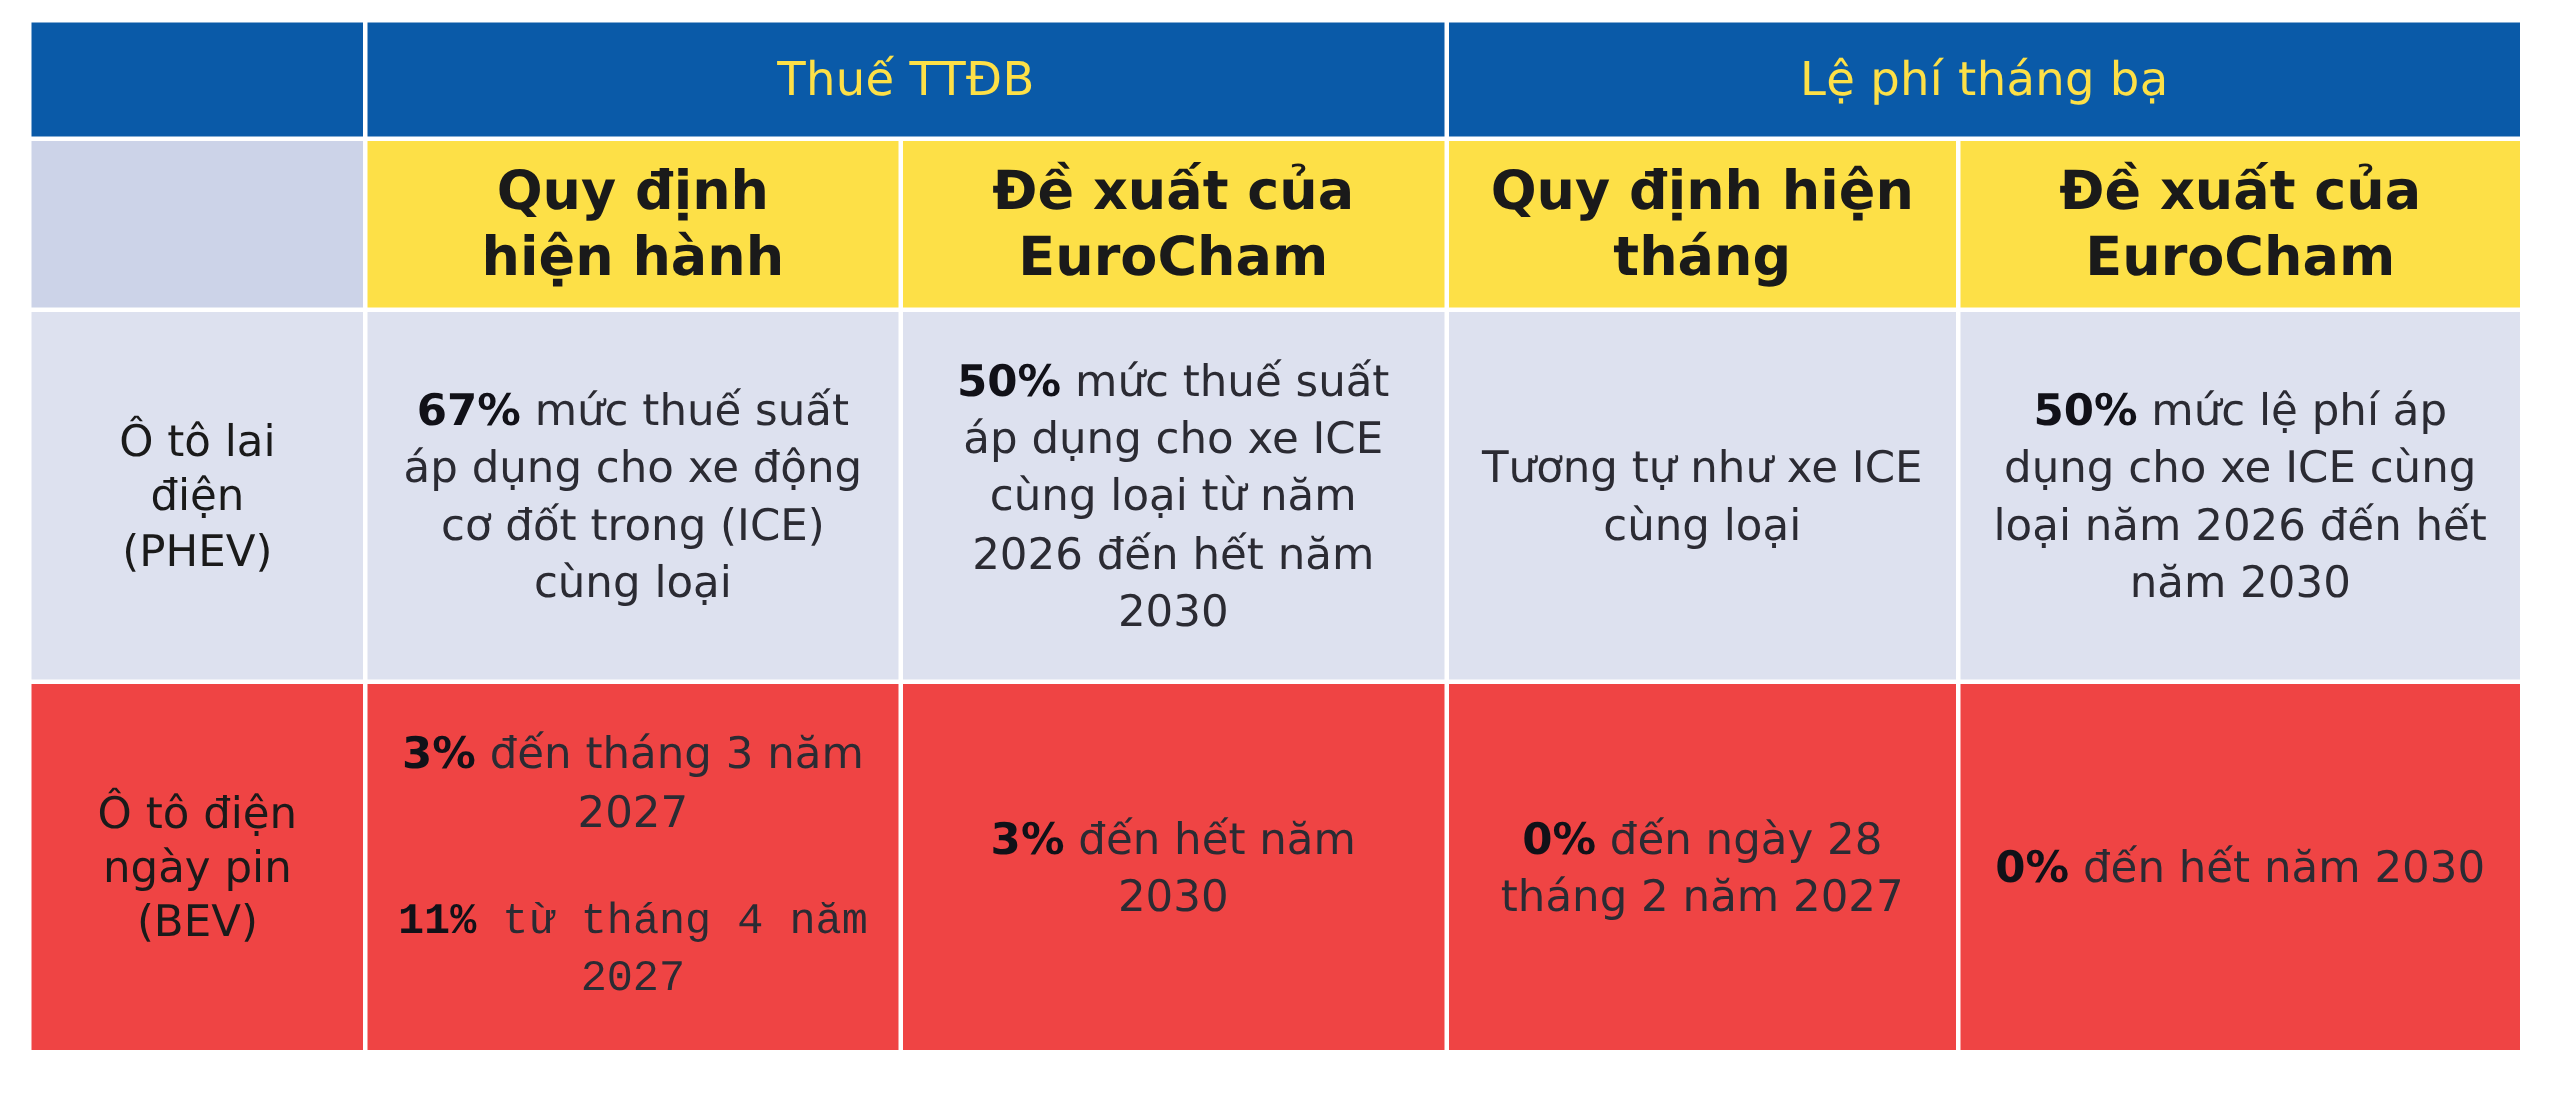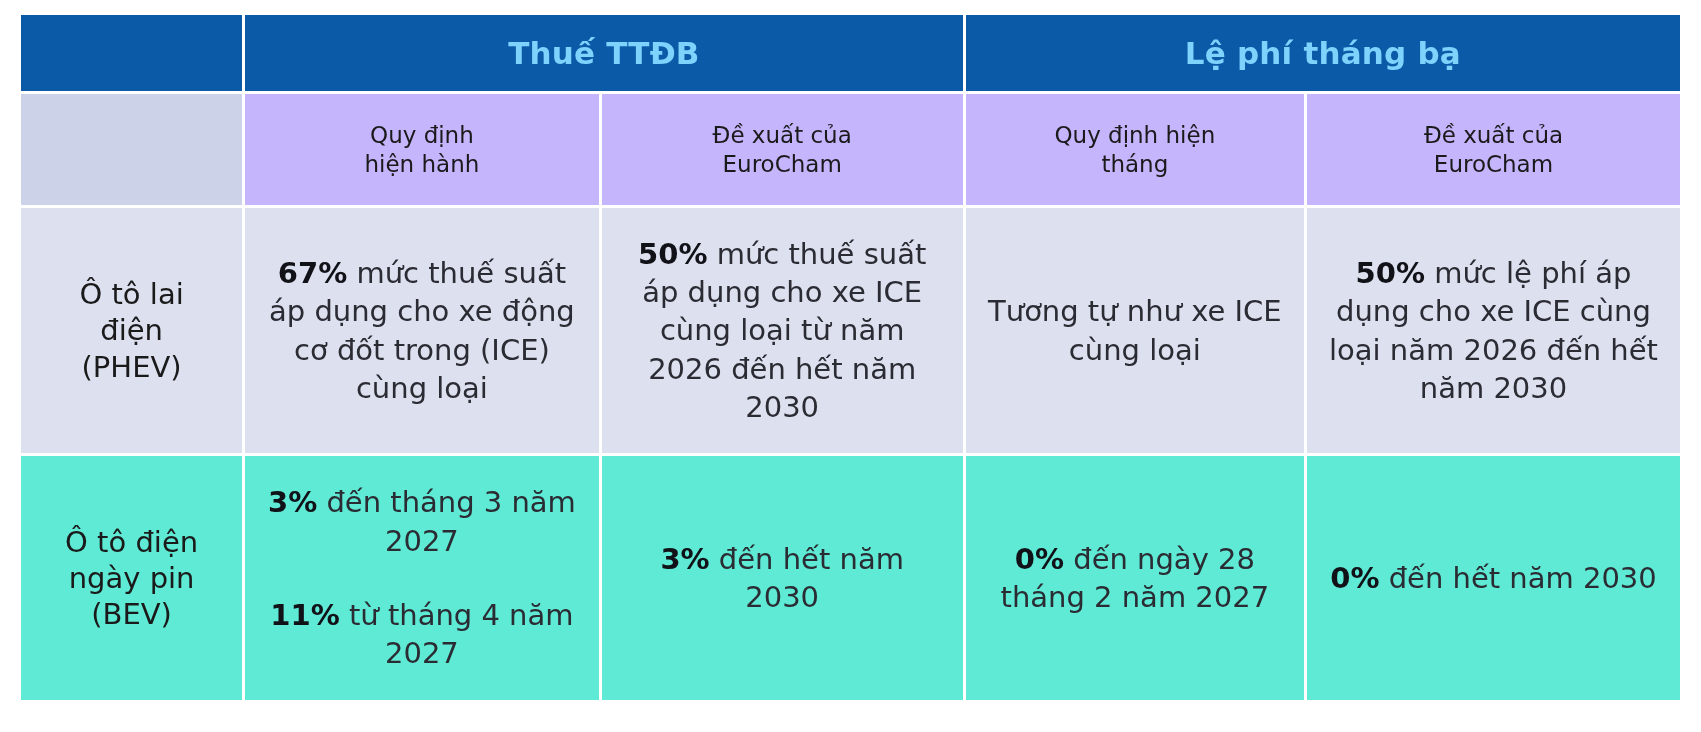--- a/index.html
+++ b/index.html
@@ -38,47 +38,47 @@
   
   col.c1 { width: 204px; }
   col.c2 { width: 326px; }
   col.c3 { width: 333px; }
   col.c4 { width: 312px; }
   col.c5 { width: 344px; }
 
   
   .hdr-blue {
     background: #0a5aa8;
-    color: #7dd3fc;
+    color: #fde047;
     height: 76px;
-    font-weight: bold;
+    font-weight: normal;
     font-size: 31px;
     letter-spacing: 0.2px;
   }
   .hdr-blank {
     background: #0a5aa8;
   }
 
   
   .subhdr {
-    background: #c4b5fd;
+    background: #fde047;
     color: #1a1a1a;
     height: 103px;
-    font-weight: normal;
-    font-size: 23px;
+    font-weight: bold;
+    font-size: 36px;
     line-height: 1.22;
     padding: 4px 16px !important;
   }
   .subhdr-blank {
     background: #ccd3e8;
   }
 
   
   .row-light td { background: #dde1ef; }
-  .row-dark  td { background: #5eead4; }
+  .row-dark  td { background: #ef4444; }
 
   .rowlabel {
     font-weight: normal;
     font-size: 29px;
     line-height: 1.25;
     color: #1a1a1a;
     padding: 6px 10px !important;
   }
 
   .cell {
@@ -87,20 +87,21 @@
     line-height: 1.32;
     color: #2b2b33;
     padding: 10px 18px !important;
   }
   .cell b, .rowlabel b {
     font-weight: bold;
     color: #111118;
   }
   .cell .para + .para {
     margin-top: 36px;
+    font-family: Liberation Mono, monospace;
   }
 
   .r-phev td { height: 225px; }
   .r-bev  td { height: 224px; }
 </style>
 </head>
 <body>
 
 <div id="table-wrap">
   <table class="tax-table">

